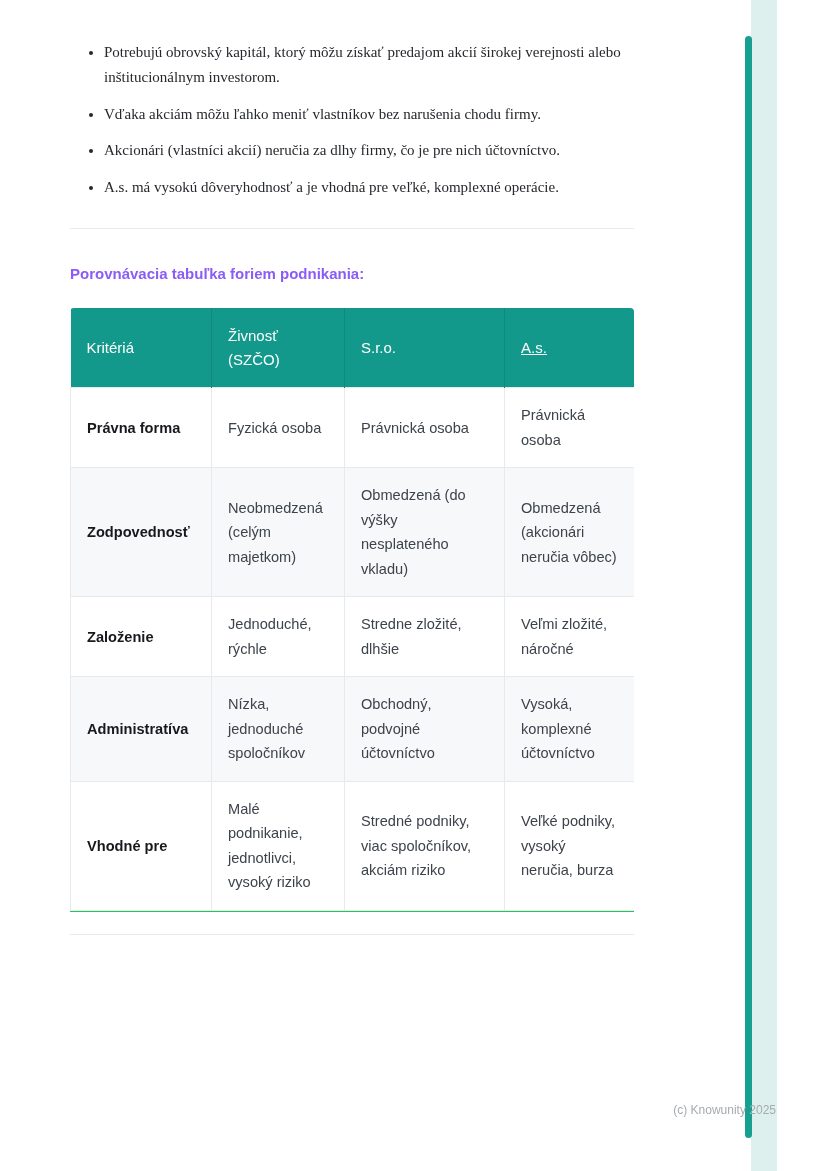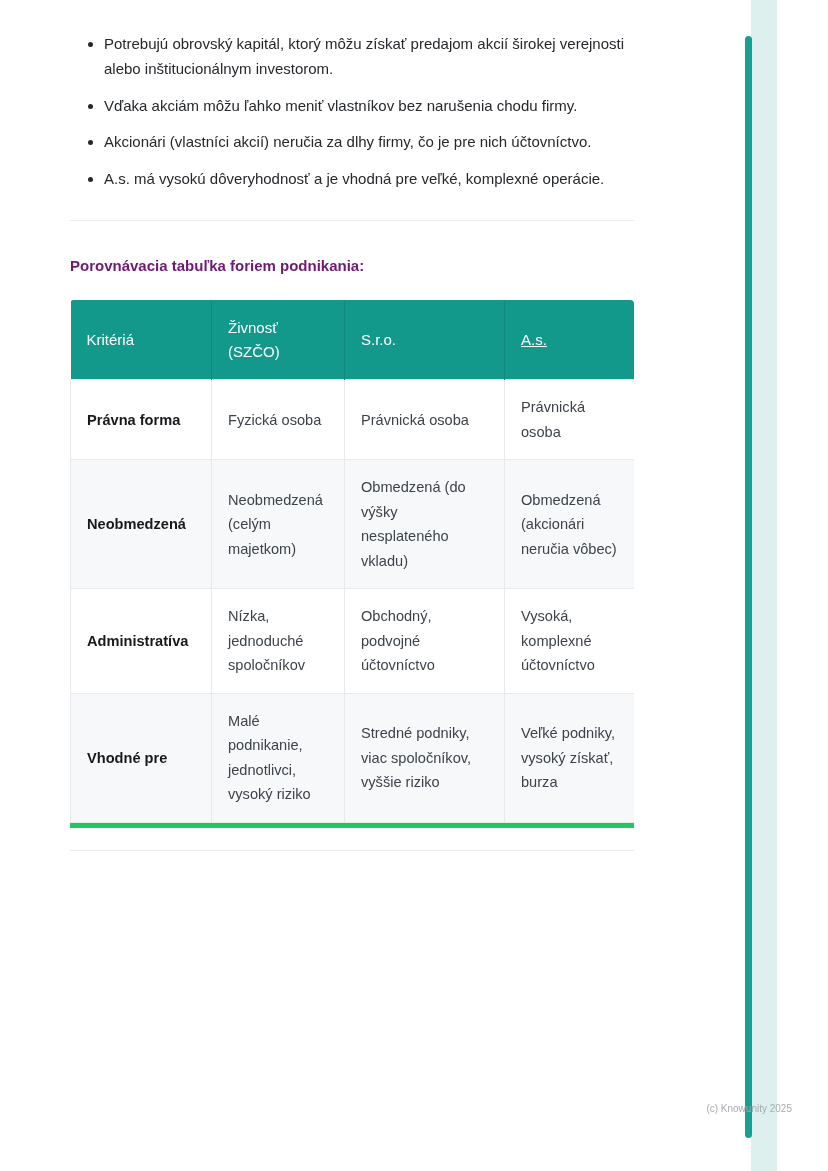--- a/index.html
+++ b/index.html
@@ -12,43 +12,44 @@
     position: relative;
     overflow: hidden;
   }
   .content {
     position: absolute;
     left: 70px;
     top: 0;
     width: 564px;
   }
   ul.bullets {
-    margin: 32px 0 0 0;
+    margin: 40px 0 0 0;
     padding-left: 34px;
     font-size: 15px;
     line-height: 1.65;
     color: #25282c;
+    font-family: Liberation Serif, serif;
   }
   ul.bullets li { margin-bottom: 12px; }
   hr.divider {
     border: none;
     border-top: 1px solid #e8eaed;
     margin: 28px 0 0 0;
   }
   .heading {
     font-size: 15px;
     font-weight: 700;
-    color: #701a75;
+    color: #8b5cf6;
     margin: 36px 0 26px 0;
   }
   .table-wrap {
     width: 564px;
     border-radius: 4px 4px 0 0;
     overflow: hidden;
-    border-bottom: 5px solid #22c55e;
+    border-bottom: 1px solid #22c55e;
   }
   table.cmp {
     width: 564px;
     border-collapse: collapse;
     table-layout: fixed;
   }
   table.cmp th {
     background: #13998b;
     color: #ffffff;
     font-weight: 400;
@@ -94,22 +95,22 @@
     top: 36px;
     left: 745px;
     width: 7px;
     height: 1102px;
     background: #16a092;
     border-radius: 4px;
   }
   .copyright {
     position: absolute;
     top: 1103px;
-    right: 36px;
-    font-size: 10px;
+    right: 52px;
+    font-size: 12px;
     color: #a6abb1;
     z-index: 5;
     white-space: nowrap;
   }
 </style>
 </head>
 <body>
 
 <div class="content">
 
@@ -141,36 +142,42 @@
         </tr>
       </thead>
       <tbody>
         <tr>
           <td class="rowlabel">Právna forma</td>
           <td>Fyzická osoba</td>
           <td>Právnická osoba</td>
           <td>Právnická osoba</td>
         </tr>
         <tr>
-          <td class="rowlabel">Neobmedzená</td>
+          <td class="rowlabel">Zodpovednosť</td>
           <td>Neobmedzená (celým majetkom)</td>
           <td>Obmedzená (do výšky nesplateného vkladu)</td>
           <td>Obmedzená (akcionári neručia vôbec)</td>
+        </tr>
+        <tr>
+          <td class="rowlabel">Založenie</td>
+          <td>Jednoduché, rýchle</td>
+          <td>Stredne zložité, dlhšie</td>
+          <td>Veľmi zložité, náročné</td>
         </tr>
         <tr>
           <td class="rowlabel">Administratíva</td>
           <td>Nízka, jednoduché spoločníkov</td>
           <td>Obchodný, podvojné účtovníctvo</td>
           <td>Vysoká, komplexné účtovníctvo</td>
         </tr>
         <tr>
           <td class="rowlabel">Vhodné pre</td>
           <td>Malé podnikanie, jednotlivci, vysoký riziko</td>
-          <td>Stredné podniky, viac spoločníkov, vyššie riziko</td>
-          <td>Veľké podniky, vysoký získať, burza</td>
+          <td>Stredné podniky, viac spoločníkov, akciám riziko</td>
+          <td>Veľké podniky, vysoký neručia, burza</td>
         </tr>
       </tbody>
     </table>
   </div>
 
   <hr class="divider-bottom">
 
 </div>
 
 <div class="scroll-track"></div>

